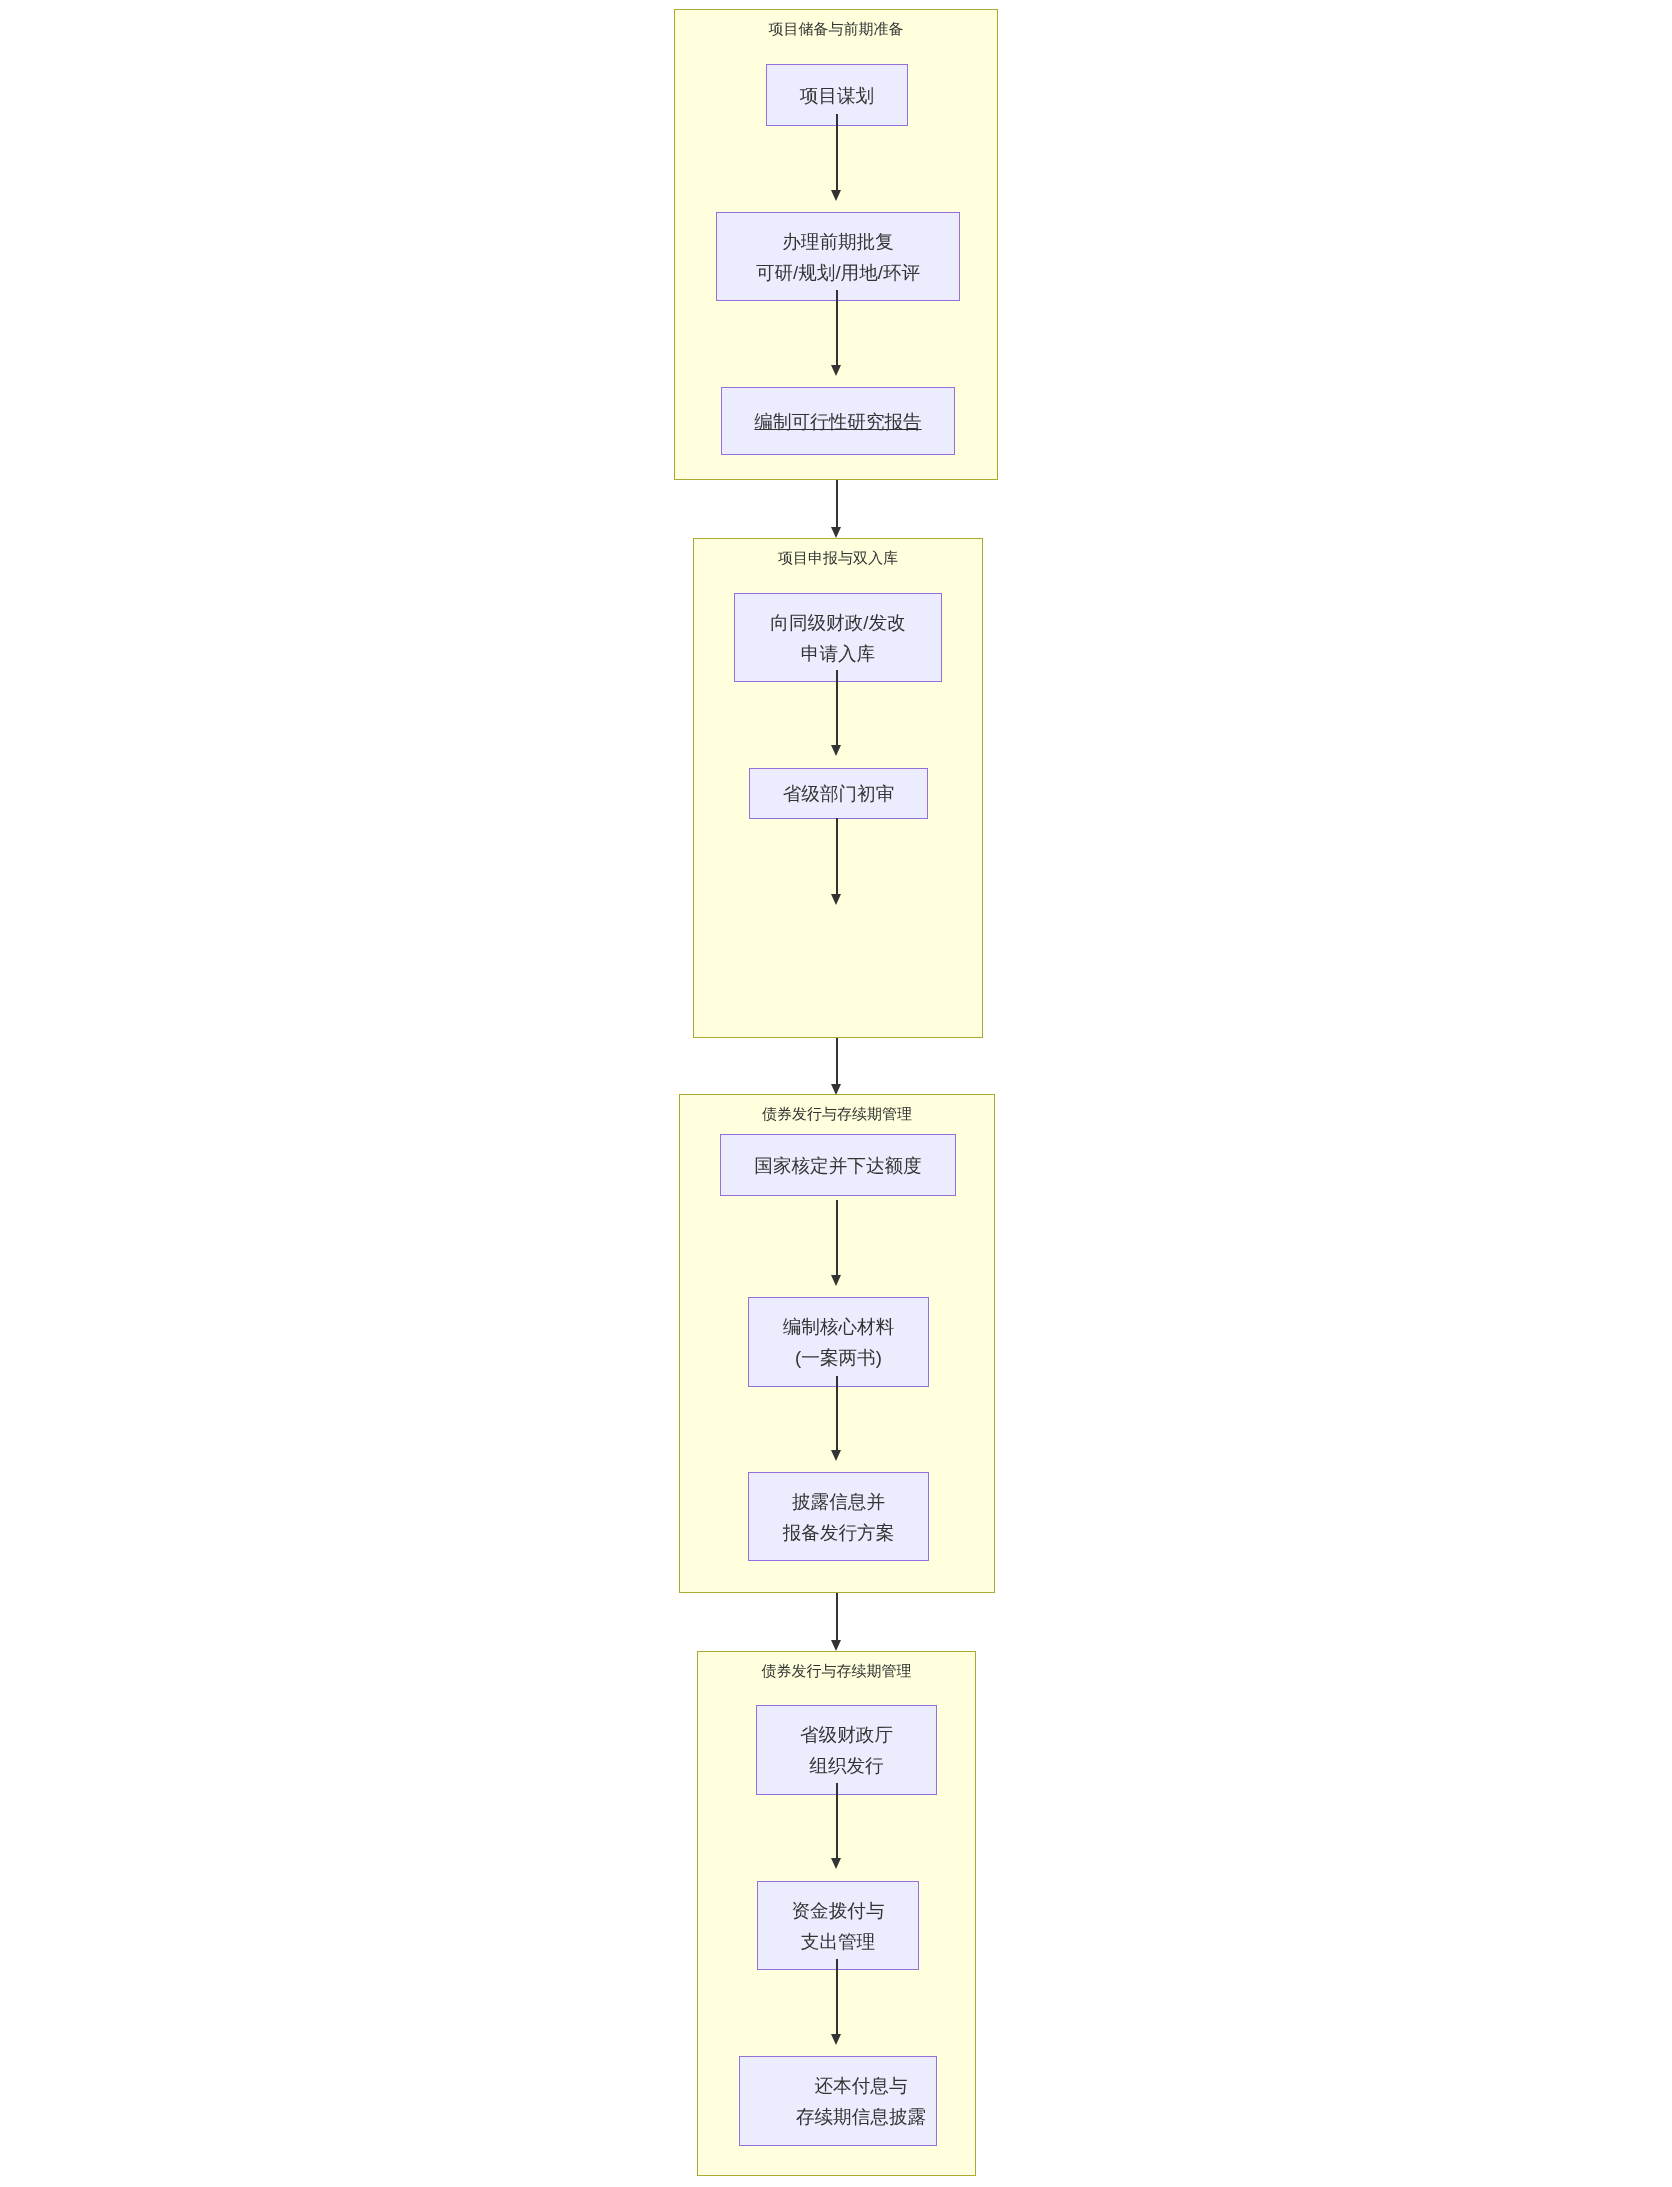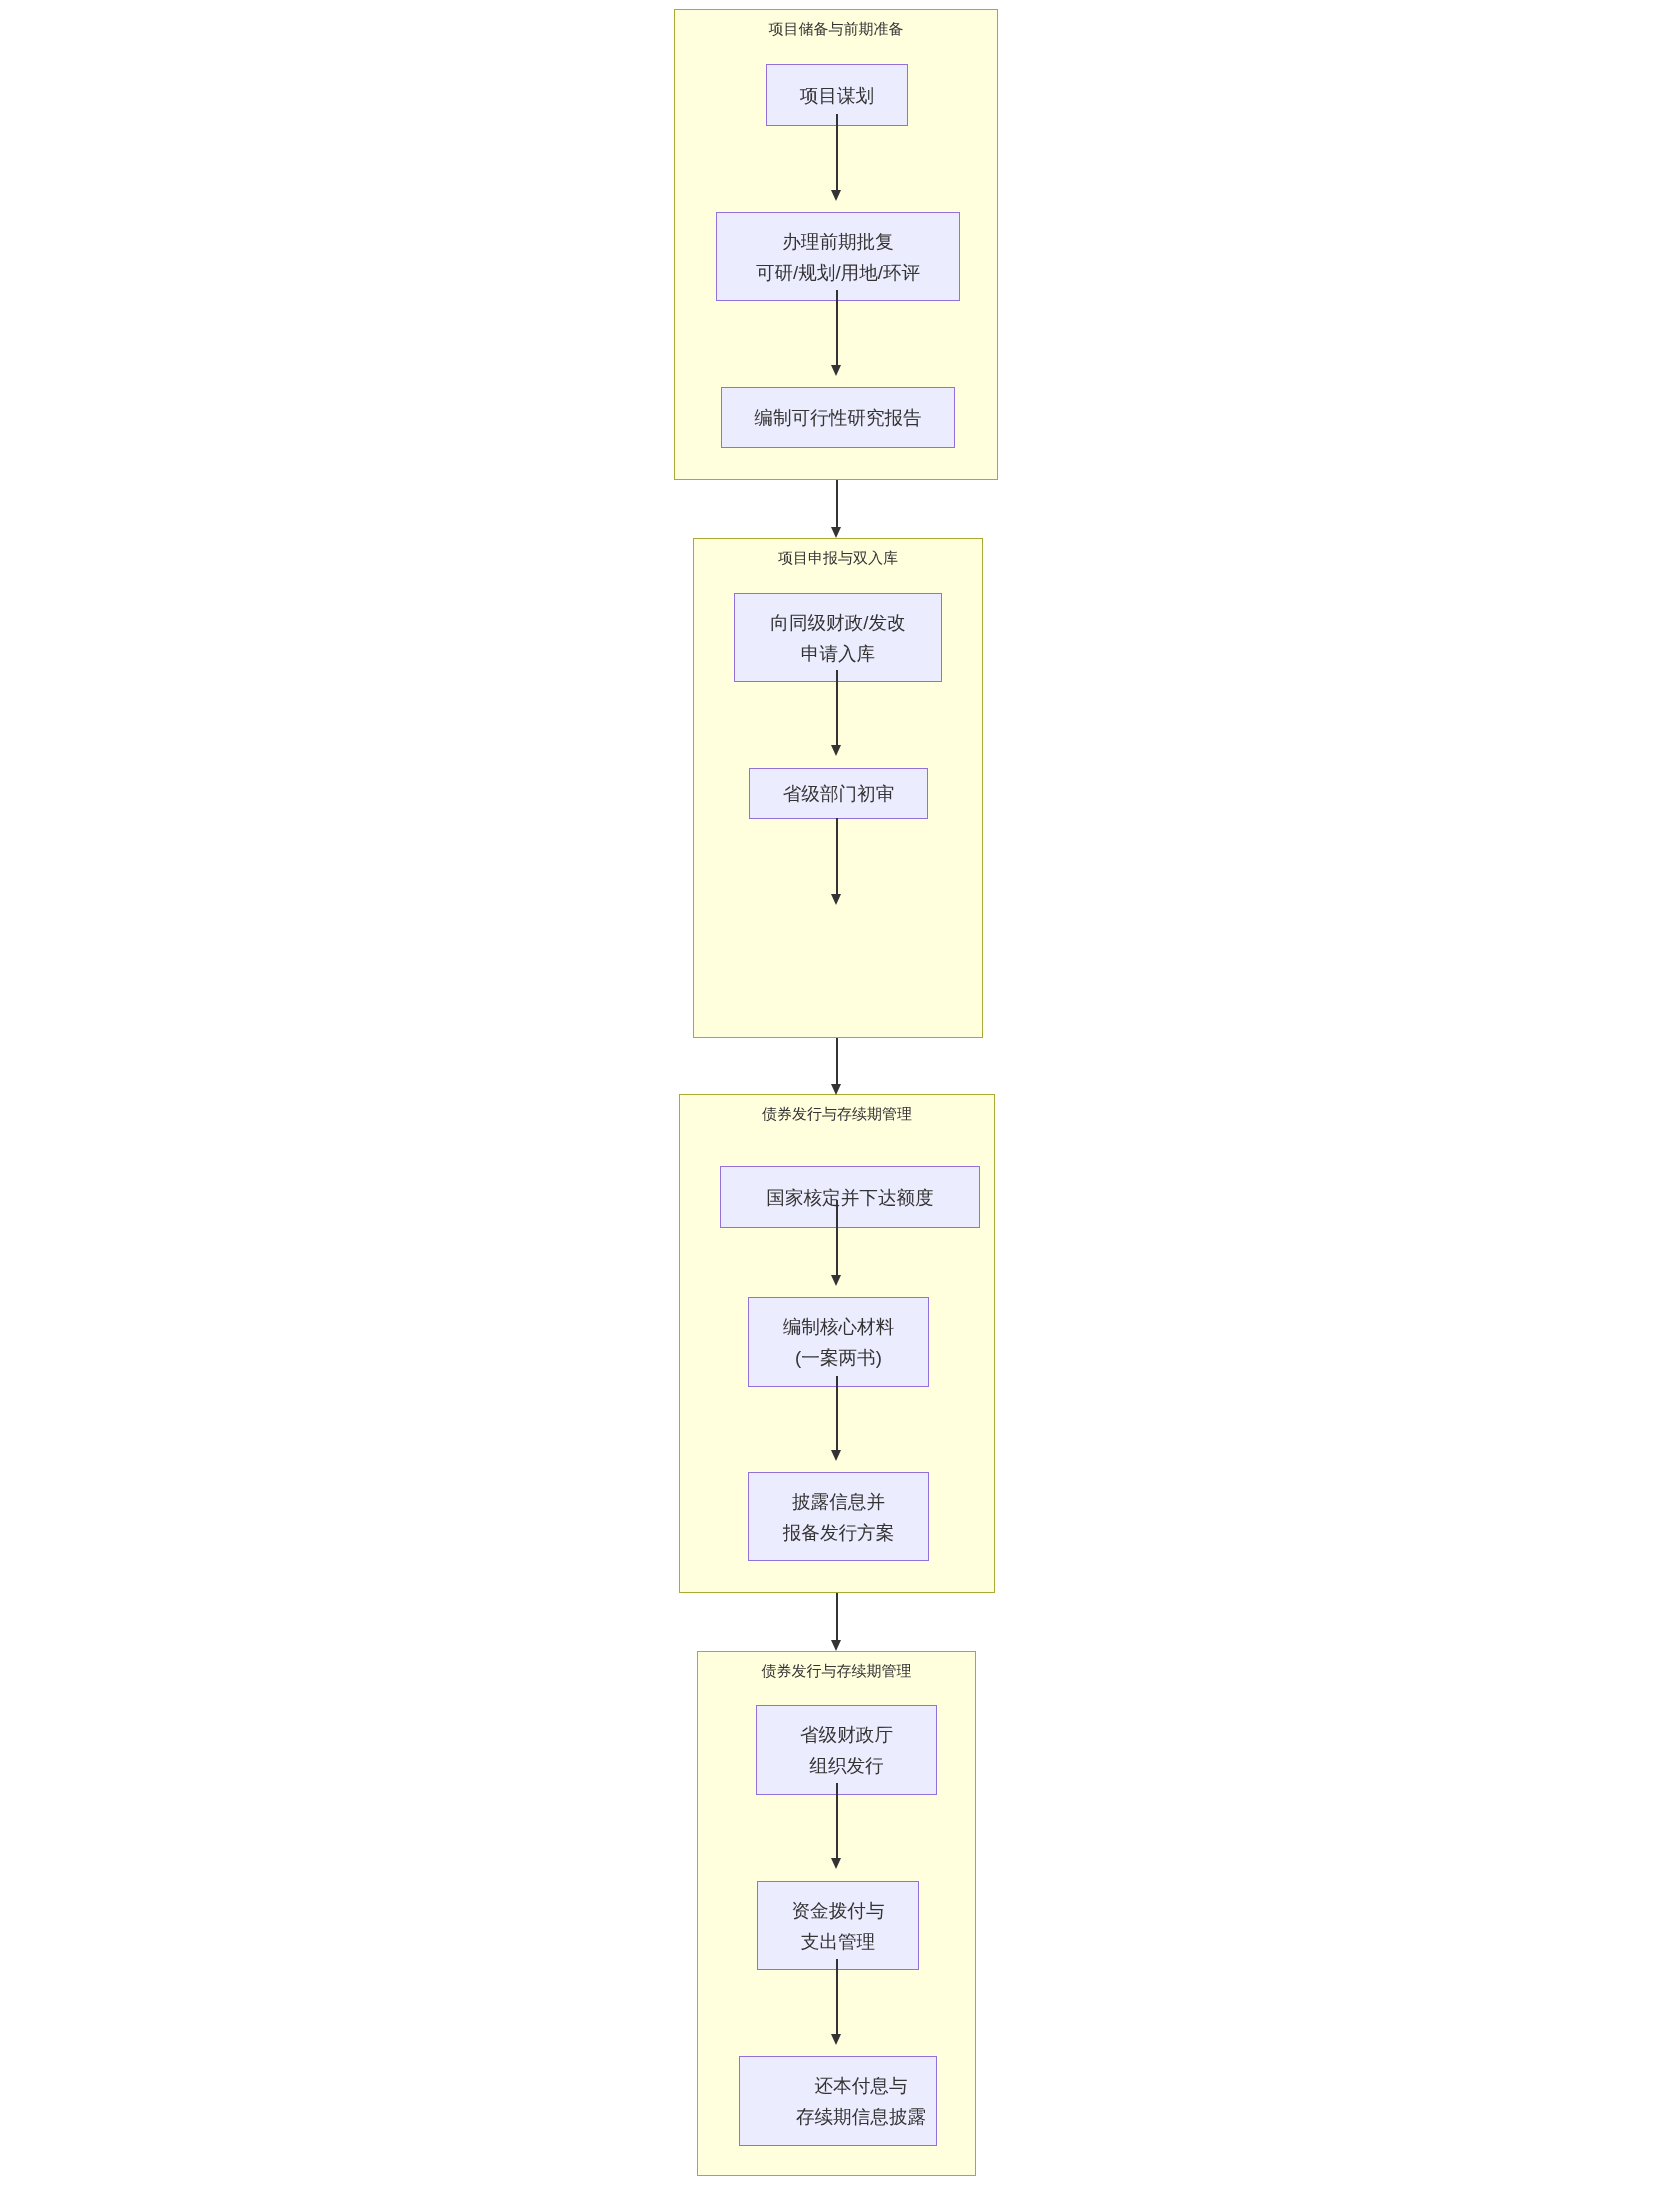--- a/index.html
+++ b/index.html
@@ -80,39 +80,39 @@
 
   <div class="cluster" style="left:674px; top:9.3px; width:324px; height:471px;">
     <div class="cluster-title">项目储备与前期准备</div>
     <div class="node" style="left:91px; top:43px; width:142px; height:62px;">
       <span>项目谋划</span>
     </div>
     <div class="node" style="left:41px; top:191px; width:244px; height:89px;">
       <span>办理前期批复</span>
       <span>可研/规划/用地/环评</span>
     </div>
-    <div class="node" style="left:46px; top:366px; width:234px; height:61px;">
+    <div class="node" style="left:46px; top:366px; width:234px; height:68px;text-decoration:underline;">
       <span>编制可行性研究报告</span>
     </div>
   </div>
 
   <div class="cluster" style="left:693px; top:538px; width:290px; height:500px;">
     <div class="cluster-title">项目申报与双入库</div>
     <div class="node" style="left:40px; top:43px; width:208px; height:89px;">
       <span>向同级财政/发改</span>
       <span>申请入库</span>
     </div>
     <div class="node" style="left:55px; top:218px; width:179px; height:51px;">
       <span>省级部门初审</span>
     </div>
   </div>
 
   <div class="cluster" style="left:679px; top:1094px; width:316px; height:499px;">
     <div class="cluster-title">债券发行与存续期管理</div>
-    <div class="node" style="left:40px; top:60px; width:260px; height:62px;">
+    <div class="node" style="left:40px; top:28px; width:236px; height:62px;">
       <span>国家核定并下达额度</span>
     </div>
     <div class="node" style="left:68px; top:191px; width:181px; height:90px;">
       <span>编制核心材料</span>
       <span>(一案两书)</span>
     </div>
     <div class="node" style="left:68px; top:366px; width:181px; height:89px;">
       <span>披露信息并</span>
       <span>报备发行方案</span>
     </div>

